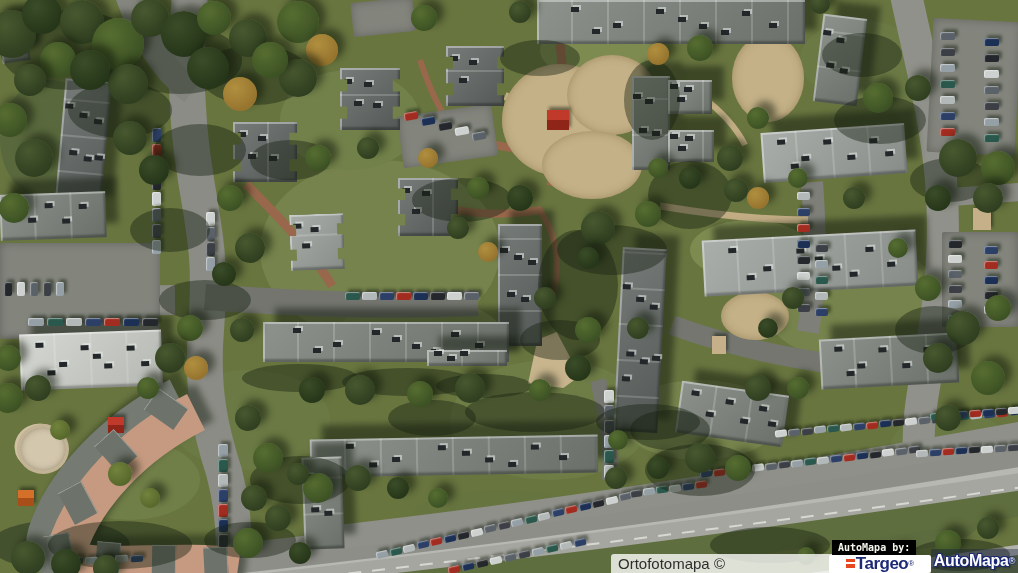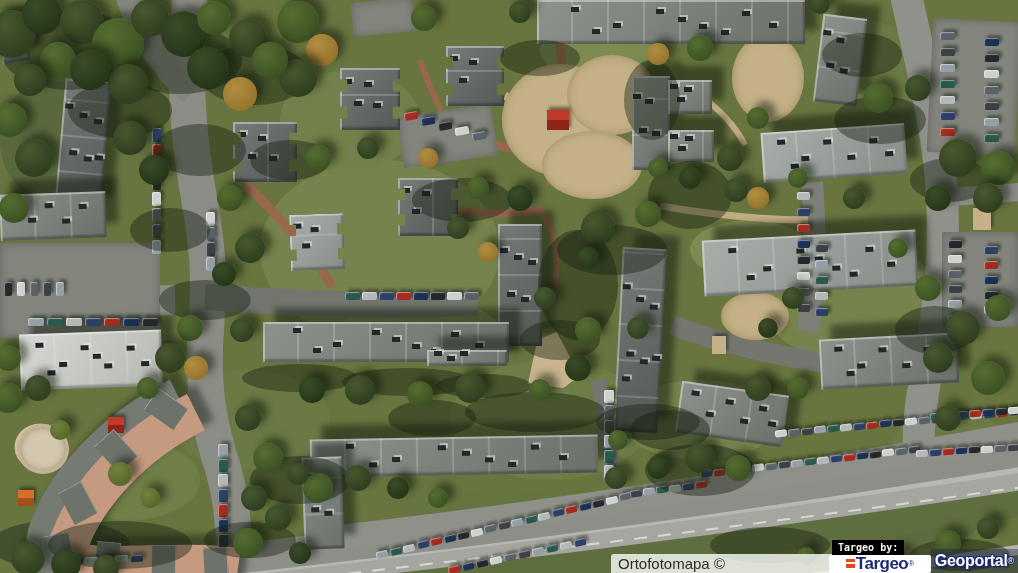--- a/index.html
+++ b/index.html
@@ -70,29 +70,29 @@
       <g style="filter: drop-shadow(rgba(18, 26, 14, 0.45) 9px -10px 3px);">
         <path d="M 176,392 C 108,426 58,482 42,532 C 36,552 44,566 74,571" fill="none" stroke="#757a72" stroke-width="28"></path>
         <path d="M 196,412 C 128,446 86,498 70,540 C 63,558 72,566 112,566 C 152,566 196,562 238,568" fill="none" stroke="#c59a80" stroke-width="40"></path>
       </g>
     </svg>
 
   <div class="abs" id="ortho-box">
     <span>Ortofotomapa © Geoportal.gov.pl</span>
   </div>
   <div class="abs" id="powered-box">
-    <span>Targeo by:</span>
+    <span>AutoMapa by:</span>
   </div>
   <div class="abs" id="targeo-box">
     <span class="t-dash"></span>
     <span class="t-word">Targeo</span>
     <span class="t-reg">®</span>
   </div>
   <div class="abs" id="automapa-box">
-    <span class="am-word">Geoportal</span>
+    <span class="am-word">AutoMapa</span>
     <span class="am-reg">®</span>
   </div>
 <div class="abs patch" style="left: 260px; top: 160px; width: 240px; height: 180px; background: rgb(118, 131, 76); z-index: 1;"></div>
     <div class="abs patch" style="left: 450px; top: 360px; width: 200px; height: 120px; background: rgb(110, 124, 70); z-index: 1;"></div>
     <div class="abs patch" style="left: 760px; top: 240px; width: 180px; height: 120px; background: rgb(118, 131, 76); z-index: 1;"></div>
     <div class="abs patch" style="left: 170px; top: 370px; width: 160px; height: 100px; background: rgb(107, 122, 68); z-index: 1;"></div>
     <div class="abs patch" style="left: 620px; top: 380px; width: 160px; height: 80px; background: rgb(118, 131, 76); z-index: 1;"></div>
     <div class="abs patch" style="left: 820px; top: 490px; width: 160px; height: 60px; background: rgb(93, 108, 62); z-index: 1;"></div>
     <div class="abs patch" style="left: 20px; top: 260px; width: 120px; height: 80px; background: rgb(95, 110, 64); z-index: 1;"></div>
     <div class="abs patch" style="left: 340px; top: 300px; width: 160px; height: 60px; background: rgb(125, 138, 80); z-index: 1;"></div>

